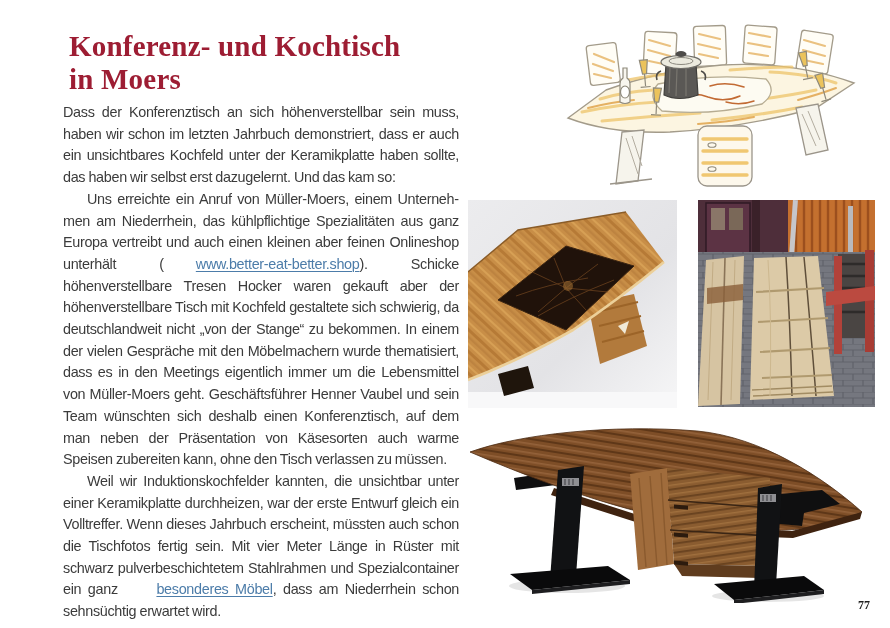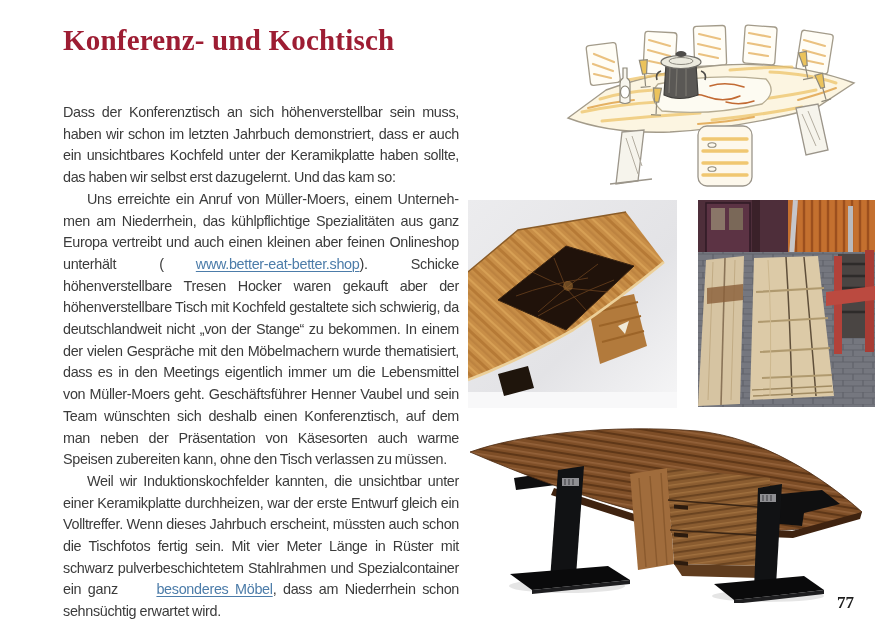--- a/index.html
+++ b/index.html
@@ -13,30 +13,31 @@
             text-align:justify;hyphens:manual;}
   .text-col p{margin:0;}
   .text-col p.indent{text-indent:24px;}
   .text-col a{color:#4c7ca9;text-decoration:underline;text-decoration-thickness:1px;text-underline-offset:2px;cursor:pointer;margin-left:32px;}
   .img{position:absolute;}
   .img svg{display:block;width:100%;height:100%;}
   .sketch{left:558px;top:4px;width:312px;height:190px;}
   .photo1{left:468px;top:200px;width:209px;height:208px;}
   .photo2{left:698px;top:200px;width:177px;height:207px;}
   .render{left:462px;top:418px;width:410px;height:185px;}
-  .pagenum{position:absolute;right:36px;bottom:15px;font-family:"Liberation Serif",serif;
-           font-size:17px;font-weight:600;color:#1d1d1d;}
+  .pagenum{position:absolute;right:20px;bottom:15px;font-family:"Liberation Serif",serif;
+           font-size:12px;font-weight:600;color:#1d1d1d;}
 </style>
 </head>
 <body>
 
 <div class="page">
 
-  <h1 class="title" style="margin:0;">
+  <h1 class="title" style="margin:6px;">
     <span>Konferenz- und Kochtisch</span>
+    <span>in Moers</span>
   </h1>
 
   <div class="text-col">
     <p>
       <span>Dass der Konferenztisch an sich höhenverstellbar sein muss, haben wir schon im letzten Jahrbuch demonstriert, dass er auch ein unsichtbares Kochfeld unter der Keramikplatte haben sollte, das haben wir selbst erst dazugelernt. Und das kam so:</span>
     </p>
     <p class="indent">
       <span>Uns erreichte ein Anruf von Müller-Moers, einem Unterneh­men am Niederrhein, das kühlpflichtige Spezialitäten aus ganz Europa vertreibt und auch einen kleinen aber feinen Onlineshop unterhält (</span><a>www.better-eat-better.shop</a><span>). Schicke höhenverstell­bare Tresen Hocker waren gekauft aber der höhenverstellbare Tisch mit Kochfeld gestaltete sich schwierig, da deutschland­weit nicht „von der Stange“ zu bekommen. In einem der vielen Gespräche mit den Möbelmachern wurde thematisiert, dass es in den Meetings eigentlich immer um die Lebensmittel von Mül­ler-Moers geht. Geschäftsführer Henner Vaubel und sein Team wünschten sich deshalb einen Konferenztisch, auf dem man neben der Präsentation von Käsesorten auch warme Speisen zubereiten kann, ohne den Tisch verlassen zu müssen.</span>
     </p>
     <p class="indent">

